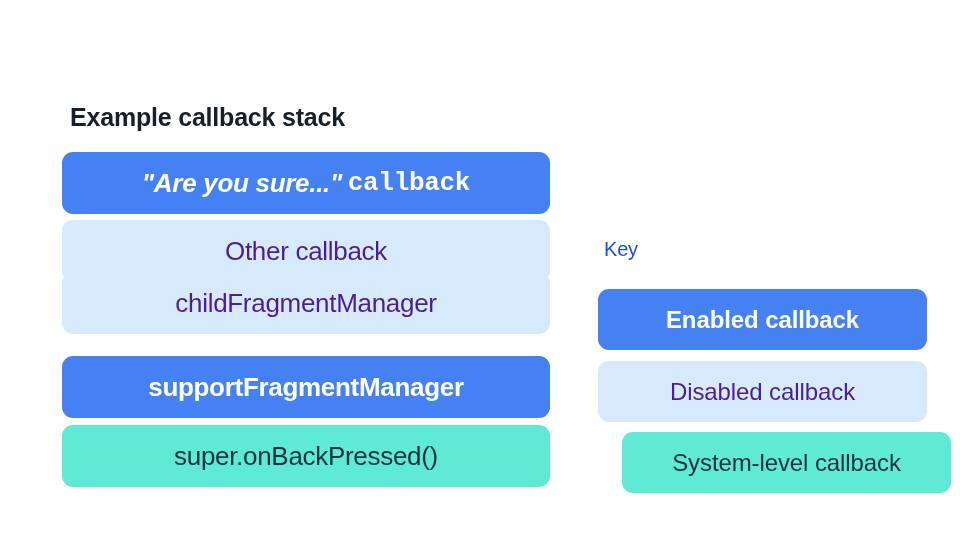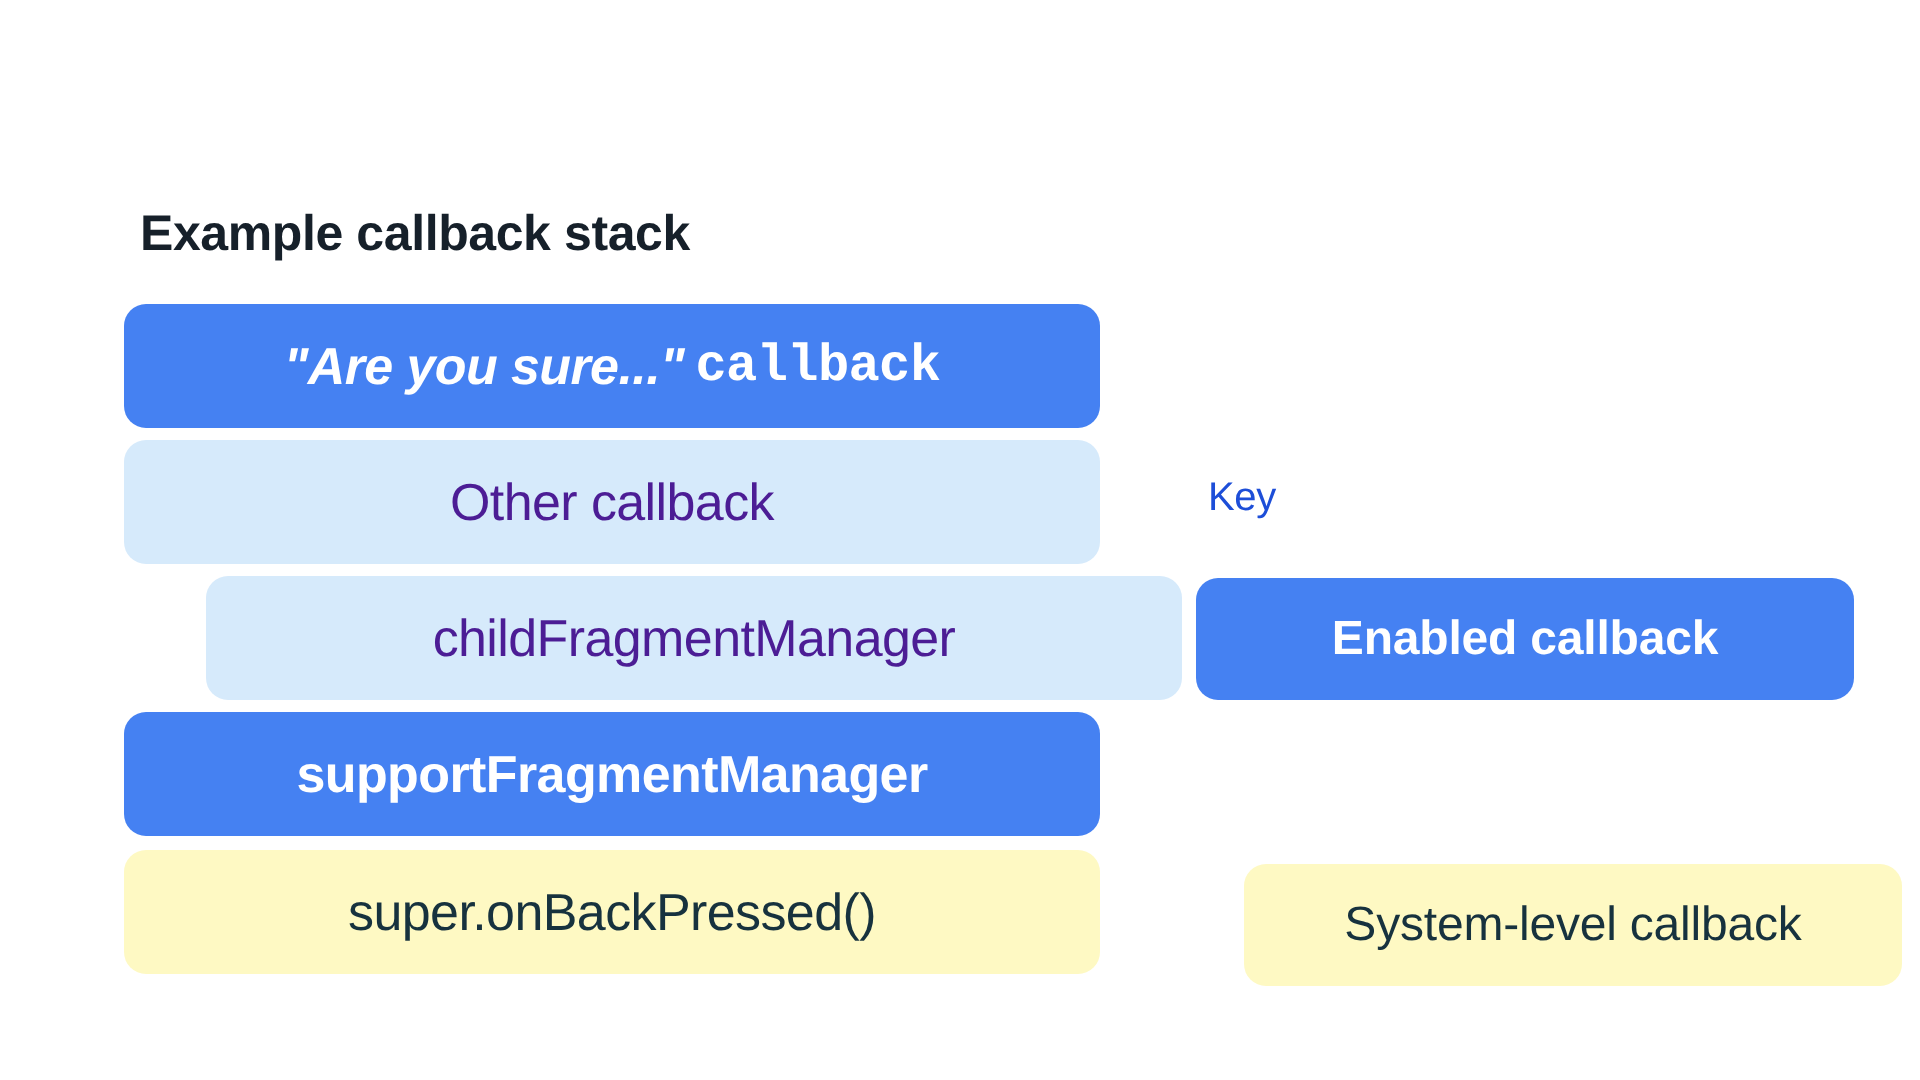--- a/index.html
+++ b/index.html
@@ -58,36 +58,36 @@
     background: #4581F2;
     color: #FFFFFF;
     font-weight: bold;
   }
   .bar.disabled {
     background: #D6EAFB;
     color: #4c1d95;
     font-weight: normal;
   }
   .bar.system {
-    background: #fef9c3;
+    background: #5eead4;
     color: #17323E;
     font-weight: normal;
   }
 
   
   .stack-bar {
     left: 62px;
     width: 488px;
     height: 62px;
     font-size: 26px;
     letter-spacing: -0.3px;
   }
   #stack-bar-0 { top: 152px; }
   #stack-bar-1 { top: 220px; }
-  #stack-bar-2 { top: 288px; margin-left: 41px; }
+  #stack-bar-2 { top: 272px; }
   #stack-bar-3 { top: 356px; }
   #stack-bar-4 { top: 425px; }
 
   .quoted {
     font-style: italic;
   }
   .after-quote {
     font-style: normal;
     padding-left: 0.22em;
     font-family: Liberation Mono, monospace;
@@ -132,18 +132,21 @@
   <div class="bar stack-bar system" id="stack-bar-4">
     <span>super.onBackPressed()</span>
   </div>
 
   <div class="section-title" id="key-title">Key</div>
 
   <div class="bar key-bar enabled" id="key-bar-0">
     <span>Enabled callback</span>
   </div>
 
+  <div class="bar key-bar disabled" id="key-bar-1">
+    <span>Disabled callback</span>
+  </div>
 
   <div class="bar key-bar system" id="key-bar-2">
     <span>System-level callback</span>
   </div>
 
 </div>
 
 </body></html>

